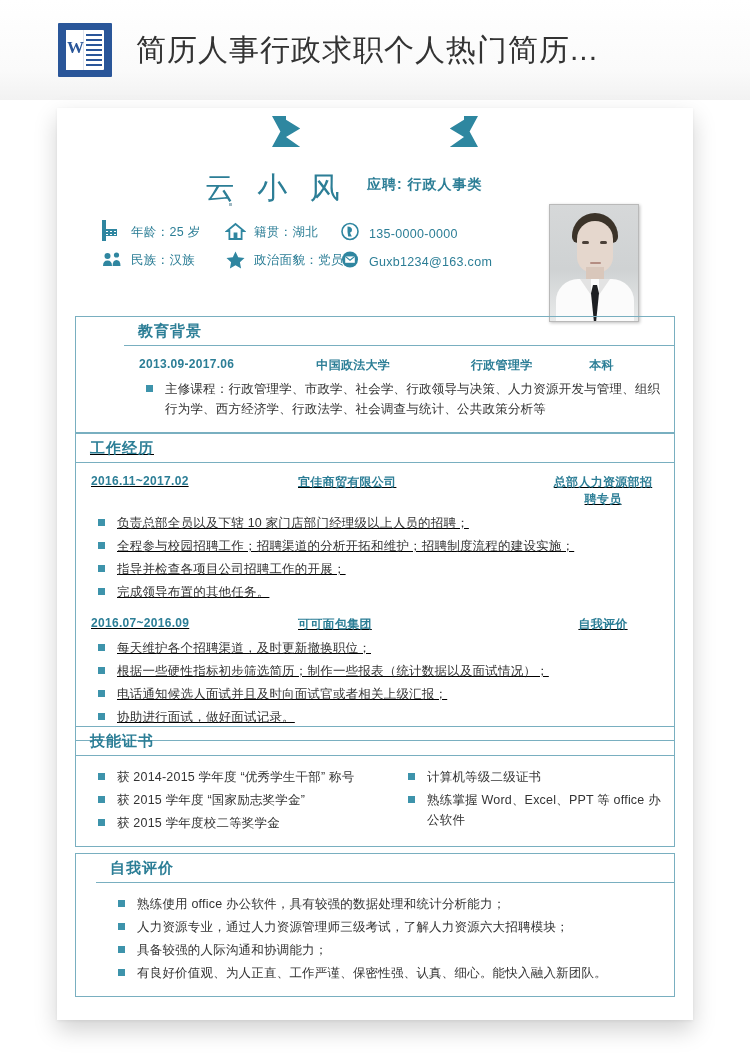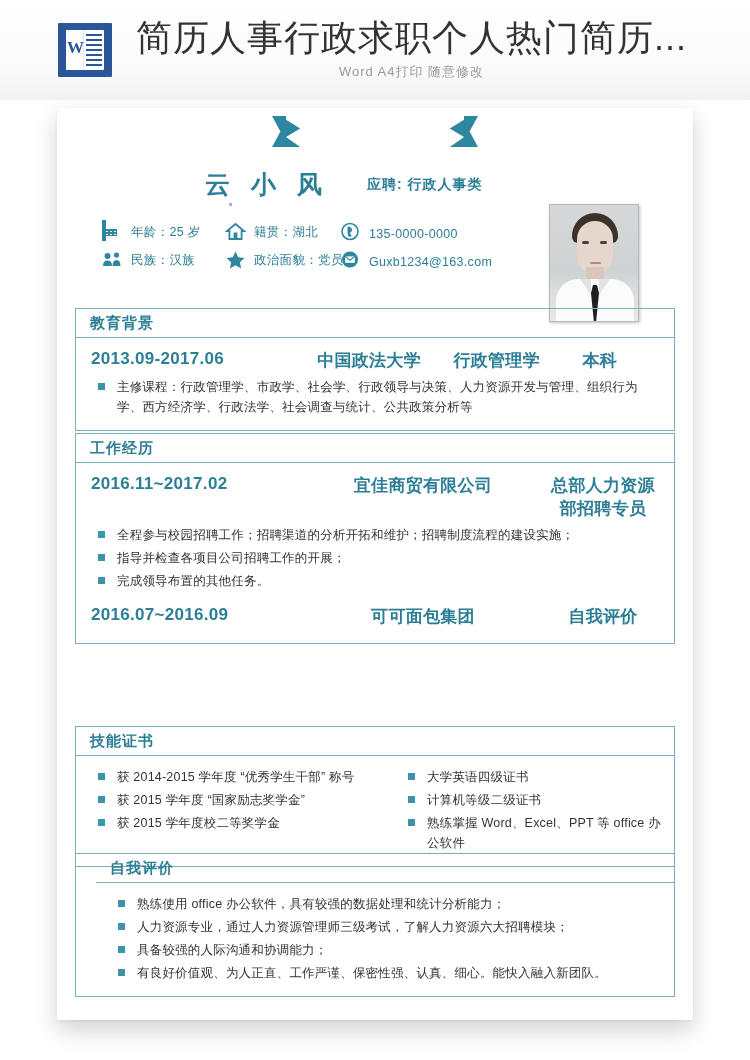--- a/index.html
+++ b/index.html
@@ -45,21 +45,21 @@
   .word-icon .lines {
     position: absolute; left: 28px; top: 11px;
     width: 16px; height: 32px;
   }
   .word-icon .lines i {
     display: block; height: 2px; background: #2a5699;
     margin-bottom: 3px; width: 100%;
   }
   .header-text { margin-left: 24px; }
   .header-title {
-    font-size: 36px; color: #333333; letter-spacing: 1px;
+    font-size: 30px; color: #333333; letter-spacing: 1px;
     line-height: 38px; white-space: nowrap;
   }
   .header-sub {
     font-size: 13px; color: #999999; text-align: center;
     margin-top: 6px; letter-spacing: 1px;
   }
 
   
   .page-sheet {
     position: absolute; left: 57px; top: 108px;
@@ -90,21 +90,21 @@
   }
   .ribbon-notch-l { left: -14px; clip-path: polygon(0 0, 100% 0, 100% 100%, 0 100%, 60% 50%); }
   .ribbon-notch-r { right: -14px; clip-path: polygon(0 0, 100% 0, 40% 50%, 100% 100%, 0 100%); }
 
   
   .identity {
     position: absolute; left: 0; top: 52px; width: 636px; height: 128px;
   }
   .name {
     position: absolute; left: 148px; top: 8px;
-    font-size: 25px; font-weight: bold; color: #2c7e96;
+    font-size: 30px; font-weight: normal; color: #2c7e96;
     letter-spacing: 7px;
   }
   .name-dot {
     position: absolute; left: 172px; top: 43px;
     width: 3px; height: 3px; background: #9fb8c2;
   }
   .apply {
     position: absolute; left: 310px; top: 16px;
     font-size: 14px; font-weight: bold; color: #2c7e96;
     letter-spacing: 1px;
@@ -183,25 +183,25 @@
   .section { position: absolute; left: 18px; width: 600px; border: 1px solid #79afc0; }
   .sec-head {
     height: 29px; border-bottom: 1px solid #79afc0;
     display: flex; align-items: center;
     padding-left: 14px;
   }
   .sec-title { font-size: 15px; font-weight: bold; color: #2c7e96; letter-spacing: 1px; }
   .sec-body { padding: 11px 12px 10px 12px; }
 
   .row-head {
-    display: flex; font-size: 17px; font-weight: bold; color: #2c7e96;
+    display: flex; font-size: 12px; font-weight: bold; color: #2c7e96;
     margin-bottom: 5px; letter-spacing: 0.3px;
   }
   .row-head .c1 { width: 198px; padding-left: 3px; }
-  .row-head .c2 { width: 170px; text-align: center; }
+  .row-head .c2 { width: 170px; }
   .row-head .c3 { width: 130px; }
   .row-head .c4 { width: 80px; text-align: left; }
   .row-head.w .c1 { width: 210px; padding-left: 3px; }
   .row-head.w .c2 { width: 250px; }
   .row-head.w .c3 { width: auto; text-align: center; flex: 1; padding-right: 4px; }
 
   .blist { list-style: none; }
   .blist li {
     display: flex; font-size: 12.5px; color: #333333;
     line-height: 20px; margin-bottom: 3px; letter-spacing: 0.2px;
@@ -209,22 +209,22 @@
   .bsq {
     width: 7px; height: 7px; background: #3d93ab; flex: none;
     margin: 6px 12px 0 10px;
   }
   .btext { flex: 1; }
 
   .two-col { display: flex; }
   .two-col .col { flex: 1; }
   .two-col .col:first-child { flex: 0 0 310px; }
 
-  .section-edu   { top: 200px; }
-  .section-work  { top: 325px; }
+  .section-edu   { top: 208px; padding-left: 48px; }
+  .section-work  { top: 325px; text-decoration: underline; }
   .section-skill { top: 618px; }
   .section-self  { top: 745px; padding-left: 20px; }
 
   .sub-block { margin-top: 14px; }
 </style>
 </head>
 <body>
 
 <div class="top-header">
   <div class="word-icon">
@@ -236,21 +236,20 @@
         <i></i>
         <i></i>
         <i></i>
         <i></i>
     </div>
     <div class="fold"></div>
     <div class="wletter">W</div>
   </div>
   <div class="header-text">
     <div class="header-title">简历人事行政求职个人热门简历...</div>
-    <div class="header-sub">Word A4打印  随意修改</div>
   </div>
 </div>
 
 <div class="page-sheet">
 
   <div class="ribbon-wrap">
     <div class="ribbon-outer">
       <div class="ribbon-notch-l"></div>
       <div class="ribbon-notch-r"></div>
       <div class="ribbon">个人简历</div>
@@ -365,39 +364,61 @@
 
       <div>
         <div class="row-head w">
           <span class="c1">2016.11~2017.02</span>
           <span class="c2">宜佳商贸有限公司</span>
           <span class="c3">总部人力资源部招聘专员</span>
         </div>
         <ul class="blist">
           <li>
               <span class="bsq"></span>
+              <span class="btext">负责总部全员以及下辖 10 家门店部门经理级以上人员的招聘；</span>
+            </li>
+          <li>
+              <span class="bsq"></span>
               <span class="btext">全程参与校园招聘工作；招聘渠道的分析开拓和维护；招聘制度流程的建设实施；</span>
             </li>
           <li>
               <span class="bsq"></span>
               <span class="btext">指导并检查各项目公司招聘工作的开展；</span>
             </li>
           <li>
               <span class="bsq"></span>
               <span class="btext">完成领导布置的其他任务。</span>
             </li>
         </ul>
       </div>
 
       <div class="sub-block">
         <div class="row-head w">
           <span class="c1">2016.07~2016.09</span>
           <span class="c2">可可面包集团</span>
           <span class="c3">自我评价</span>
         </div>
+        <ul class="blist">
+          <li>
+              <span class="bsq"></span>
+              <span class="btext">每天维护各个招聘渠道，及时更新撤换职位；</span>
+            </li>
+          <li>
+              <span class="bsq"></span>
+              <span class="btext">根据一些硬性指标初步筛选简历；制作一些报表（统计数据以及面试情况）；</span>
+            </li>
+          <li>
+              <span class="bsq"></span>
+              <span class="btext">电话通知候选人面试并且及时向面试官或者相关上级汇报；</span>
+            </li>
+          <li>
+              <span class="bsq"></span>
+              <span class="btext">协助进行面试，做好面试记录。</span>
+            </li>
+        </ul>
       </div>
 
     </div>
   </div>
 
   <div class="section section-skill">
     <div class="sec-head">
       <span class="sec-title">技能证书</span>
     </div>
     <div class="sec-body">
@@ -410,24 +431,20 @@
           <li>
               <span class="bsq"></span>
               <span class="btext">获 2015 学年度 “国家励志奖学金”</span>
             </li>
           <li>
               <span class="bsq"></span>
               <span class="btext">获 2015 学年度校二等奖学金</span>
             </li>
         </ul>
         <ul class="blist col">
-          <li>
-              <span class="bsq"></span>
-              <span class="btext">大学英语四级证书</span>
-            </li>
           <li>
               <span class="bsq"></span>
               <span class="btext">计算机等级二级证书</span>
             </li>
           <li>
               <span class="bsq"></span>
               <span class="btext">熟练掌握 Word、Excel、PPT 等 office 办公软件</span>
             </li>
         </ul>
       </div>

